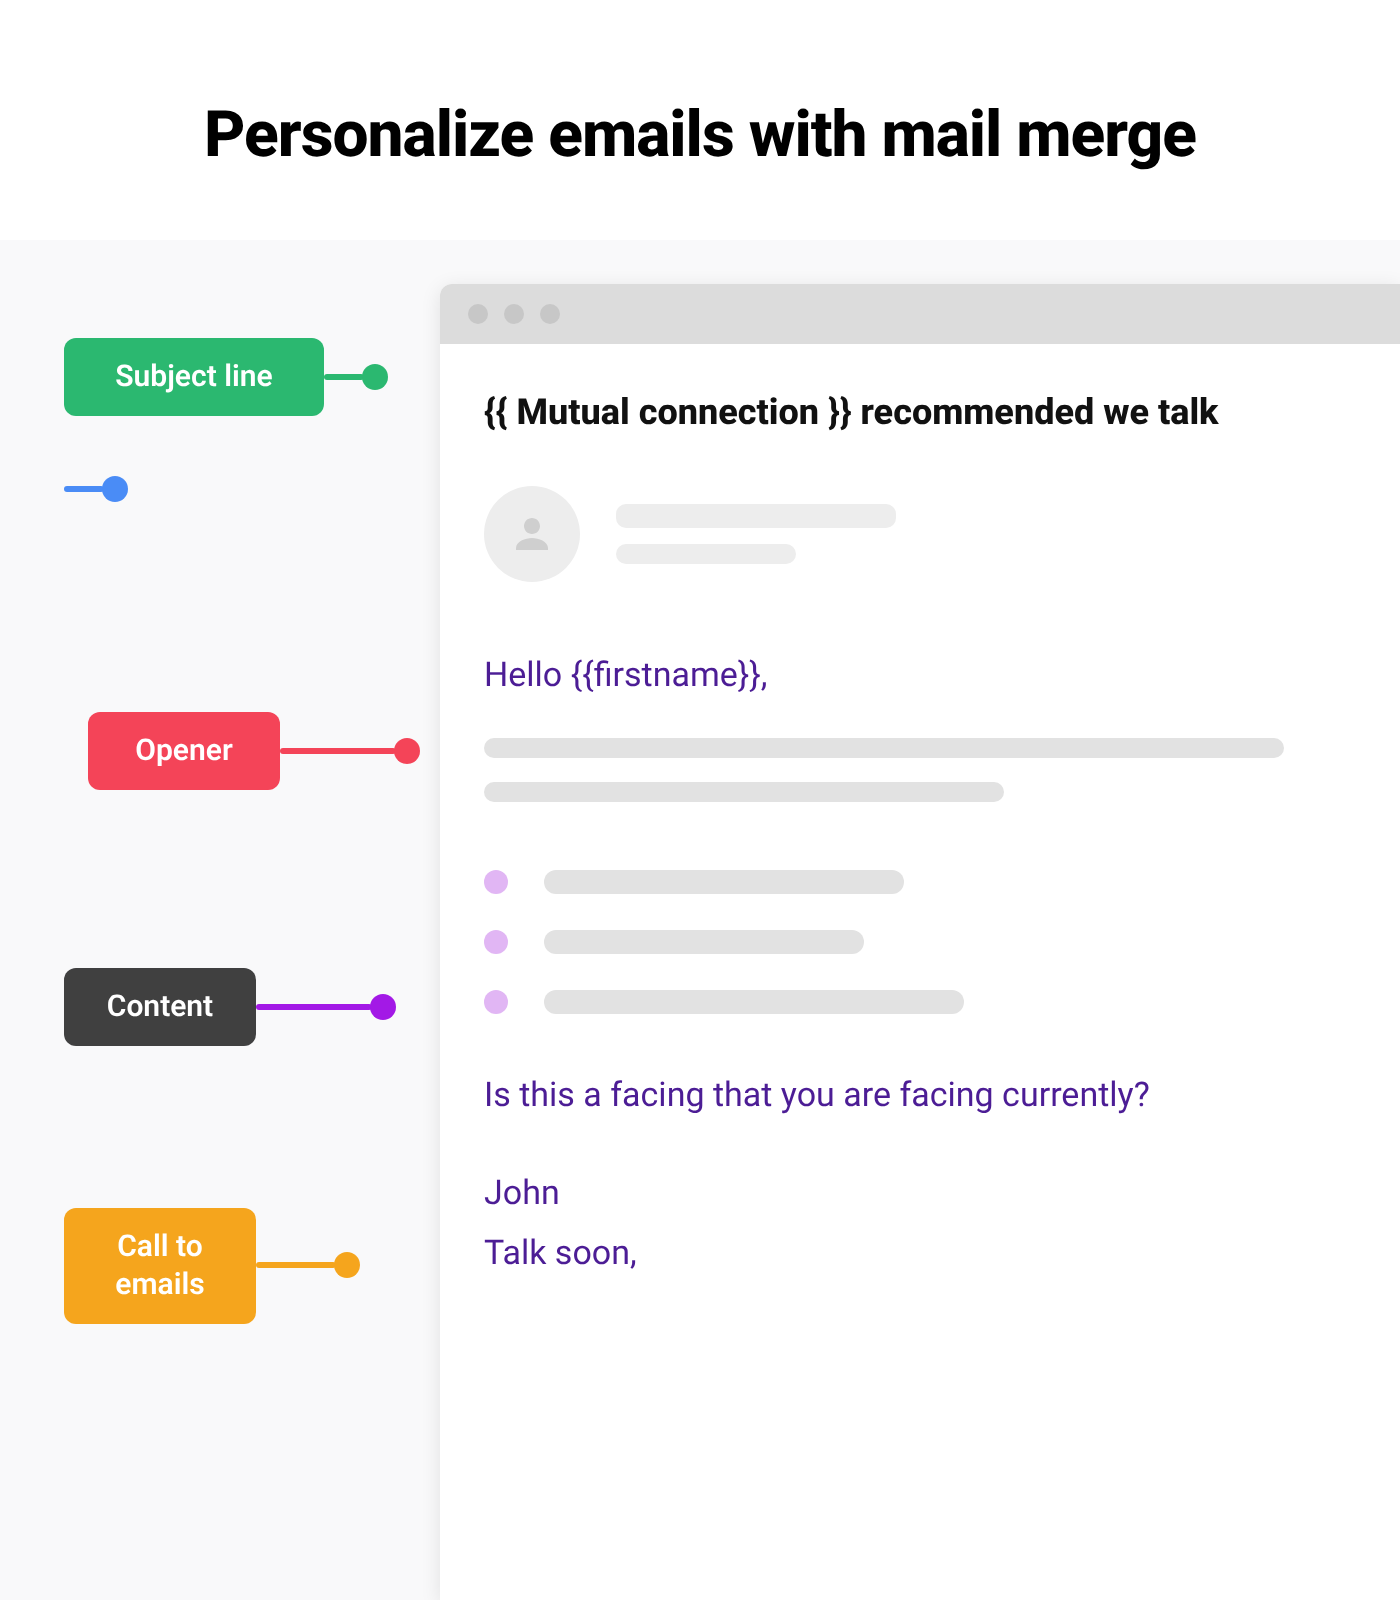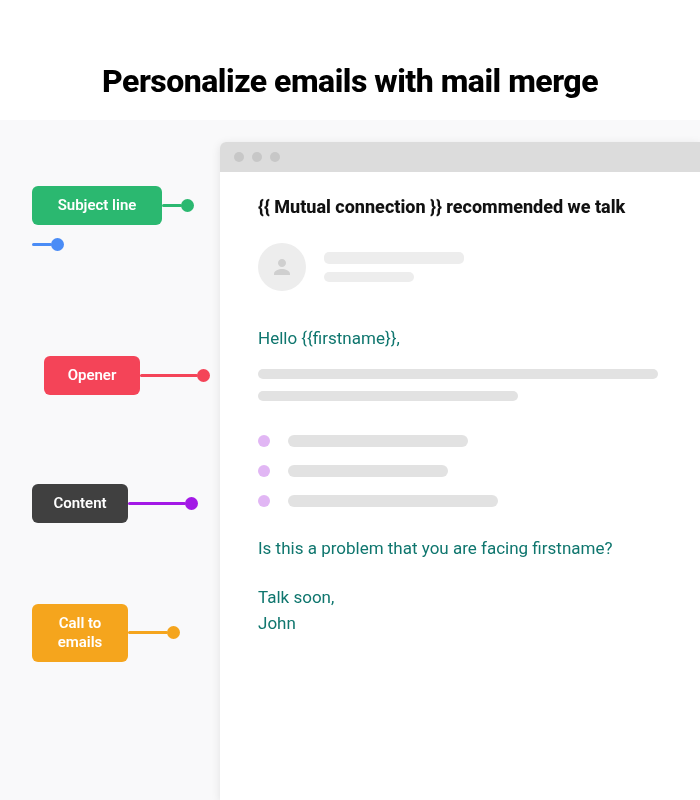--- a/index.html
+++ b/index.html
@@ -9,21 +9,21 @@
     width: 700px;
     height: 800px;
     overflow: hidden;
     position: relative;
   }
   .title {
     font-size: 32px;
     font-weight: 800;
     color: #000;
     text-align: center;
-    padding-top: 62px;
+    padding-top: 48px;
     letter-spacing: -0.5px;
   }
   .stage {
     position: absolute;
     top: 120px;
     left: 0;
     right: 0;
     bottom: 0;
     background: #f9f9fa;
   }
@@ -45,21 +45,21 @@
     display: flex;
     align-items: center;
     padding-left: 14px;
     gap: 8px;
   }
   .titlebar .dot {
     width: 10px; height: 10px; border-radius: 50%;
     background: #c7c7c7;
   }
   .email-body {
-    padding: 24px 30px 20px 38px;
+    padding: 24px 30px 20px 22px;
   }
   .subject-text {
     font-size: 18px;
     font-weight: 800;
     color: #111;
     margin-bottom: 26px;
   }
   .sender-row {
     display: flex;
     align-items: center;
@@ -71,21 +71,21 @@
     background: #ededed;
     display:flex; align-items:center; justify-content:center;
   }
   .avatar svg { width:24px; height:24px; fill:#cfcfcf; }
   .sender-lines .bar { height:10px; border-radius:5px; background:#ededed; margin:8px 0; }
   .sender-lines .bar.w1{ width:140px; height:12px; }
   .sender-lines .bar.w2{ width:90px; height:10px; }
 
   .body-text {
     font-size: 17px;
-    color: #0f766e;
+    color: #4c1d95;
     line-height: 1.55;
   }
   .greeting { margin-bottom: 18px; }
   .gray-line { height:10px; border-radius:5px; background:#e2e2e2; margin:12px 0; }
   .gray-line.l1{ width: 400px; }
   .gray-line.l2{ width: 260px; }
 
   .bullets { margin-top: 34px; margin-bottom: 28px; }
   .bullet-row { display:flex; align-items:center; gap:18px; margin:18px 0; }
   .bullet-dot { width:12px; height:12px; border-radius:50%; background:#e1b6f4; }
@@ -122,21 +122,21 @@
     white-space: pre-line;
   }
   .connector {
     display: flex;
     align-items: center;
   }
   .line { height: 3px; border-radius: 2px; }
   .node { width: 13px; height: 13px; border-radius: 50%; margin-left: -1px; }
 
   
-  .c-subject { top: 66px; } .c-subject .label{ background:#2bb870; } .c-subject .line{ background:#2bb870; width:20px;} .c-subject .node{ background:#2bb870; }
+  .c-subject { top: 49px; } .c-subject .label{ background:#2bb870; } .c-subject .line{ background:#2bb870; width:20px;} .c-subject .node{ background:#2bb870; }
   .c-recip   { top: 118px; } .c-recip .label{ background:#4a8cf6; } .c-recip .line{ background:#4a8cf6; width:20px;} .c-recip .node{ background:#4a8cf6; }
   .c-opener  { top: 236px; padding-left: 12px; } .c-opener .label{ background:#f44458; } .c-opener .line{ background:#f44458; width:58px;} .c-opener .node{ background:#f44458; }
   .c-content { top: 364px; } .c-content .label{ background:#404040; } .c-content .line{ background:#a319e6; width:58px;} .c-content .node{ background:#a319e6; }
   .c-cta     { top: 484px; } .c-cta .label{ background:#f5a51d; } .c-cta .line{ background:#f5a51d; width:40px;} .c-cta .node{ background:#f5a51d; }
 
   .c-opener .label, .c-content .label, .c-cta .label { min-width: 96px; }
 
 </style>
 </head>
 <body>
@@ -178,23 +178,23 @@
         <div class="bullet-row">
           <span class="bullet-dot"></span>
           <span class="bullet-line b2"></span>
         </div>
         <div class="bullet-row">
           <span class="bullet-dot"></span>
           <span class="bullet-line b3"></span>
         </div>
       </div>
 
-      <div class="body-text cta-text">Is this a problem that you are facing firstname?</div>
+      <div class="body-text cta-text">Is this a facing that you are facing currently?</div>
+      <div class="body-text signature">John</div>
       <div class="body-text signoff">Talk soon,</div>
-      <div class="body-text signature">John</div>
     </div>
   </div>
 
   <div class="callouts">
 
     <div class="callout c-subject">
       <div class="label">Subject line</div>
       <div class="connector">
         <span class="line"></span>
         <span class="node"></span>

